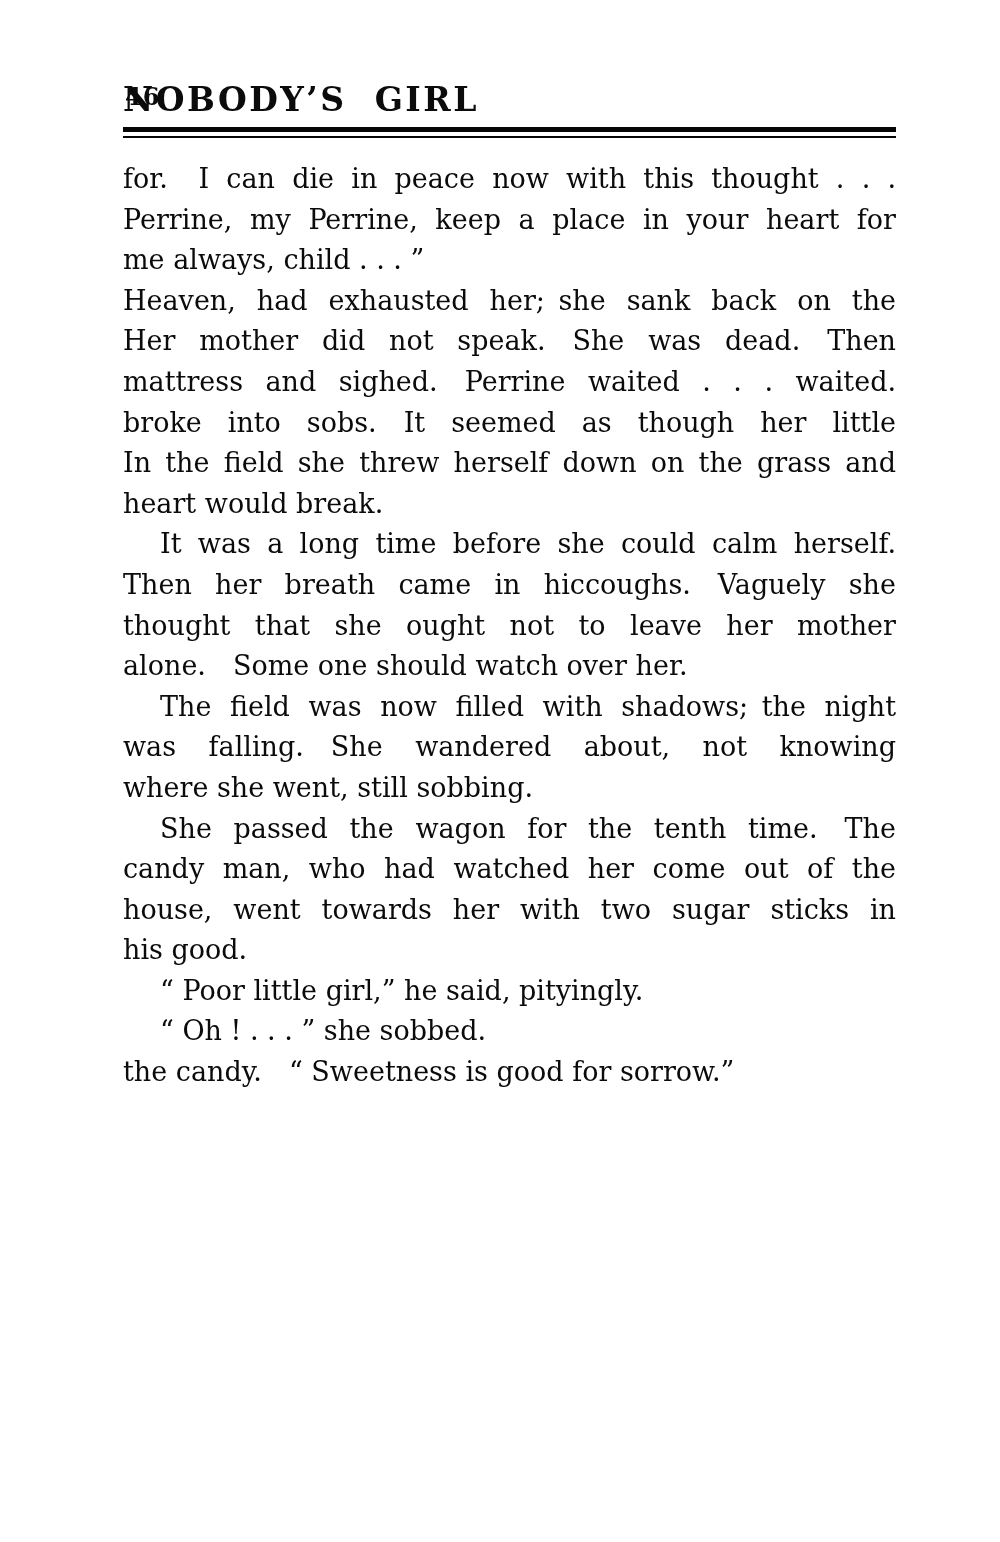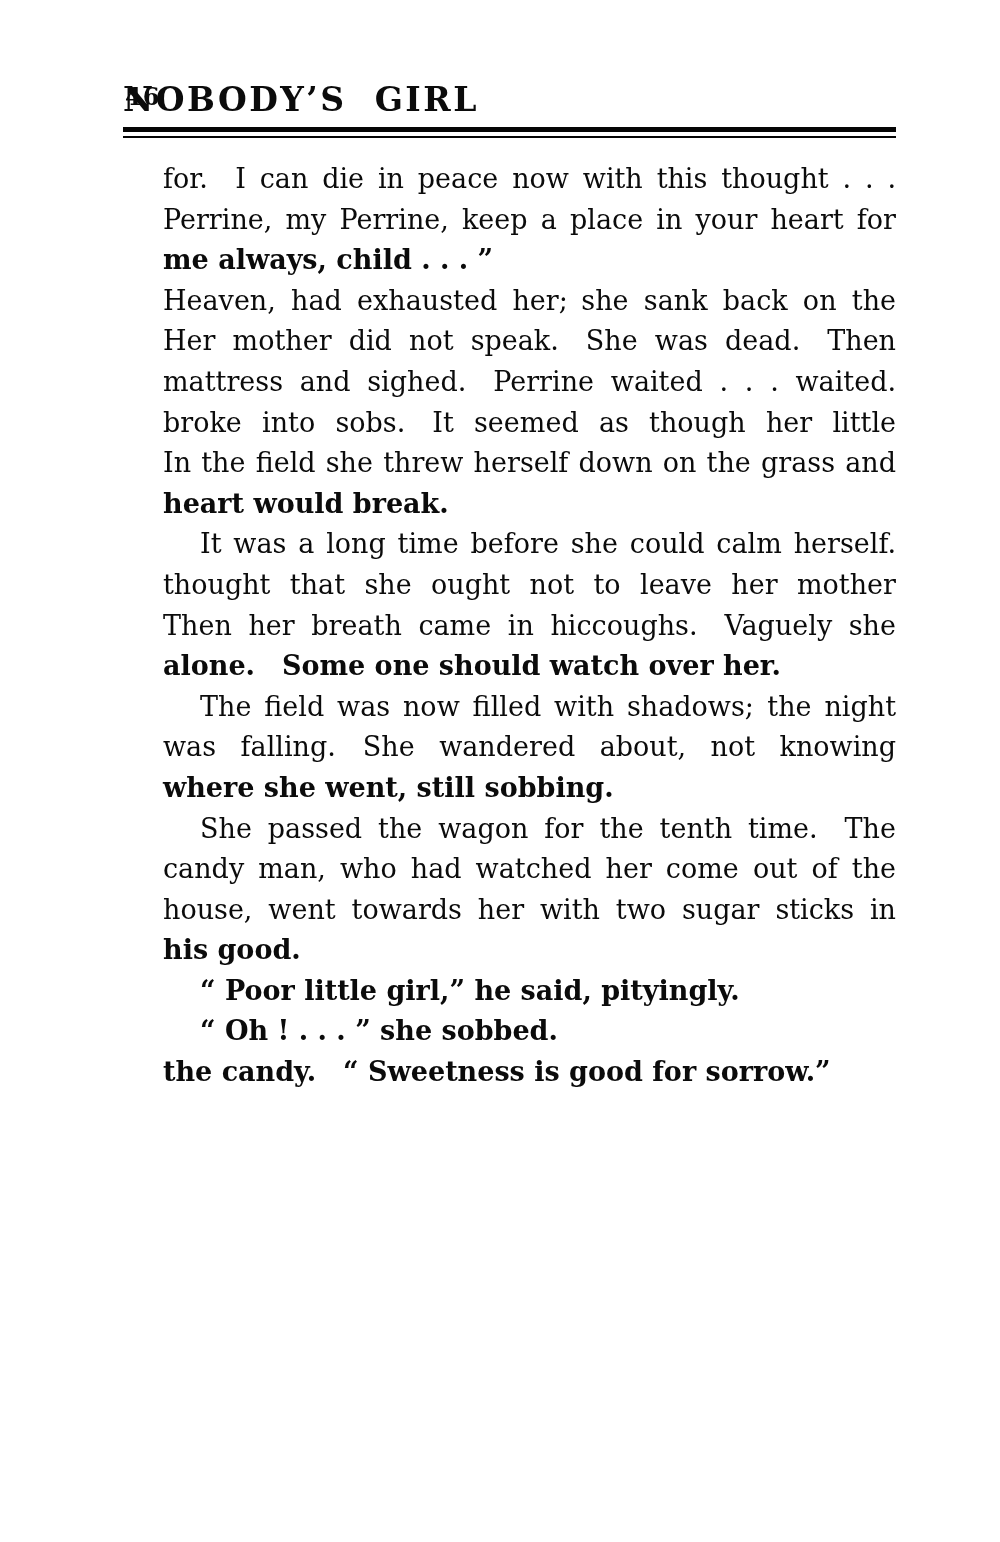--- a/index.html
+++ b/index.html
@@ -57,25 +57,23 @@
   }
   .para {
     margin: 0;
     padding: 0;
   }
   .line {
     display: block;
     text-align: justify;
     text-align-last: justify;
     white-space: normal;
-    margin-left: 40px;
   }
   .line.last {
     text-align-last: left;
-    font-weight: bold;
   }
   .para.indent .line.first {
     text-indent: 37px;
   }
 </style>
 </head>
 <body>
 
 <div class="page">
   <div class="content">
@@ -93,22 +91,22 @@
         <p class="para indent">
           <span class="line">Heaven, had exhausted her; she sank back on the</span>
           <span class="line">Her mother did not speak. She was dead. Then</span>
           <span class="line">mattress and sighed. Perrine waited . . . waited.</span>
           <span class="line">broke into sobs. It seemed as though her little</span>
           <span class="line">In the field she threw herself down on the grass and</span>
           <span class="line last">heart would break.</span>
         </p>
         <p class="para indent">
           <span class="line first">It was a long time before she could calm herself.</span>
+          <span class="line">Then her breath came in hiccoughs. Vaguely she</span>
           <span class="line">thought that she ought not to leave her mother</span>
-          <span class="line">Then her breath came in hiccoughs. Vaguely she</span>
           <span class="line last">alone. Some one should watch over her.</span>
         </p>
         <p class="para indent">
           <span class="line first">The field was now filled with shadows; the night</span>
           <span class="line">was falling. She wandered about, not knowing</span>
           <span class="line last">where she went, still sobbing.</span>
         </p>
         <p class="para indent">
           <span class="line first">She passed the wagon for the tenth time. The</span>
           <span class="line">candy man, who had watched her come out of the</span>

